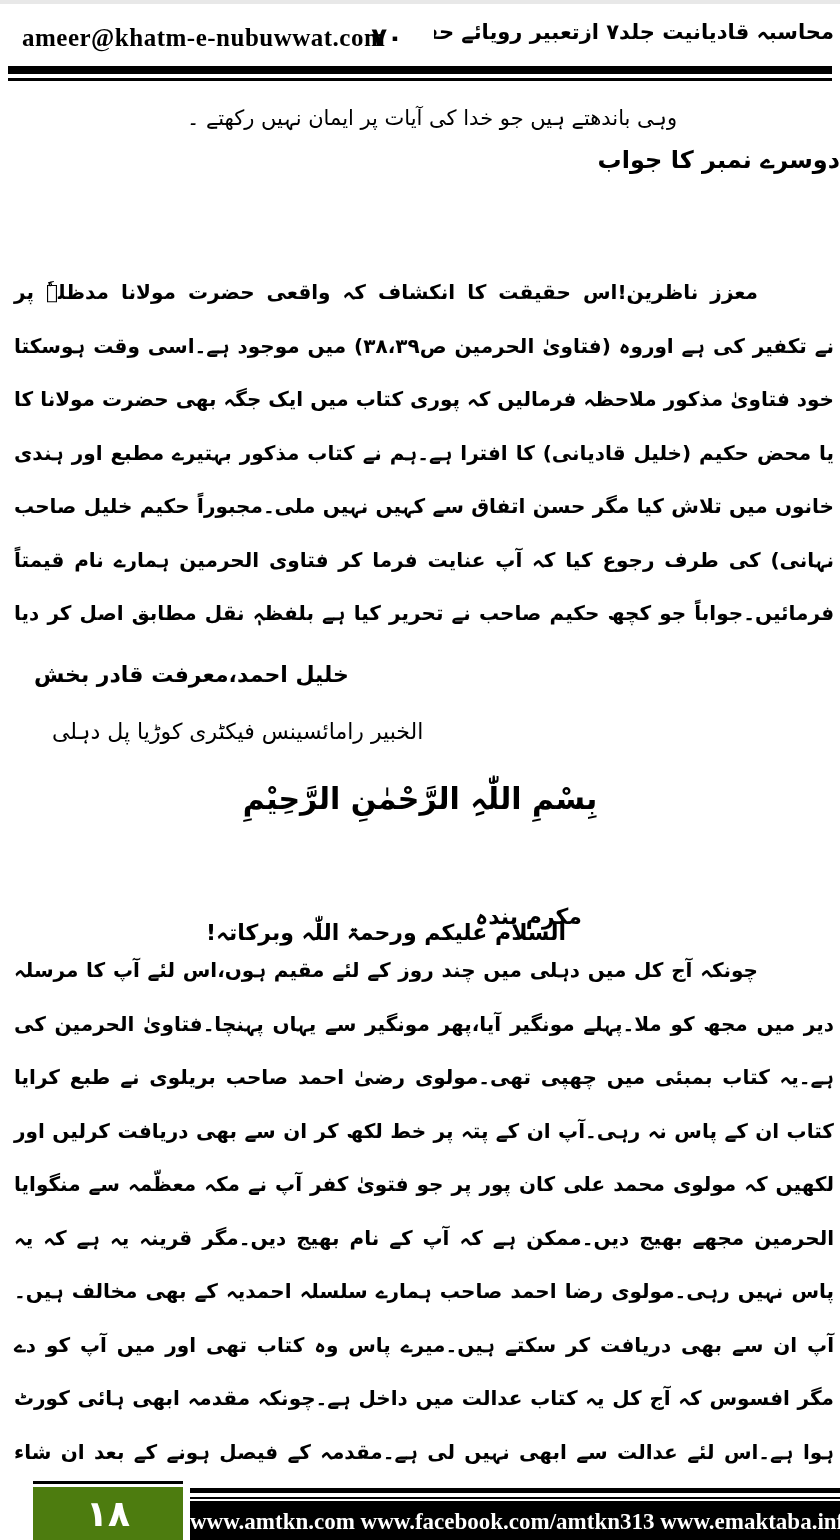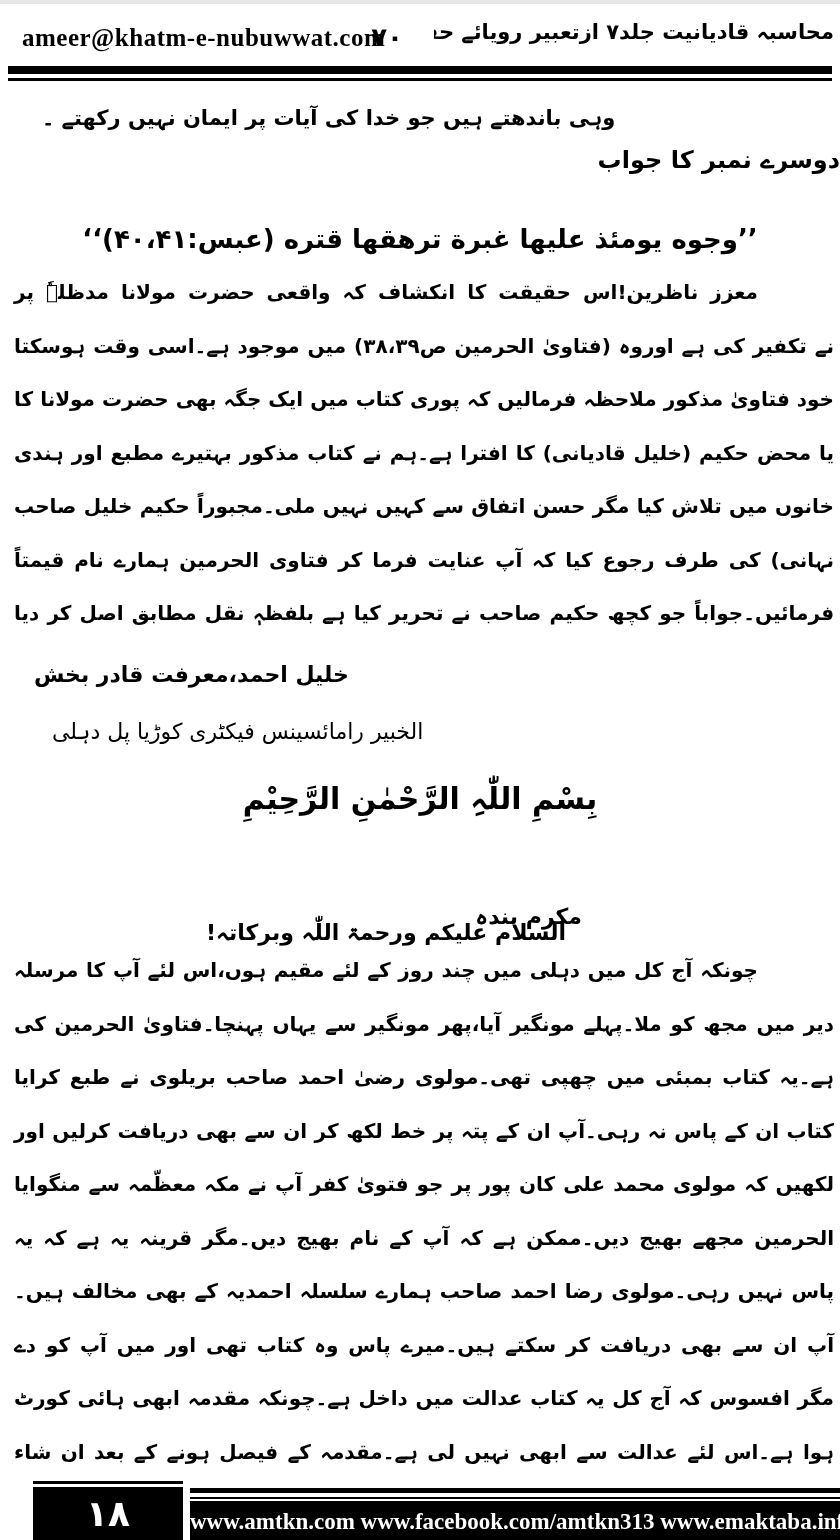--- a/index.html
+++ b/index.html
@@ -22,22 +22,22 @@
     position:absolute;right:6px;top:16px;max-width:400px;
     direction:rtl;white-space:nowrap;overflow:hidden;
     font-weight:bold;font-size:21px;
   }
   .rule-thick{position:absolute;left:8px;right:8px;top:62px;height:8px;background:#000;}
   .rule-thin{position:absolute;left:8px;right:8px;top:74px;height:3px;background:#000;}
   
   .urdu{direction:rtl;}
   .intro-line{
     position:absolute;left:0;right:6px;top:88px;height:53px;line-height:53px;
-    direction:rtl;text-align:left;font-weight:bold;font-size:21px;
-    padding-left:42px;white-space:nowrap;
+    direction:rtl;text-align:center;font-weight:normal;font-size:21px;
+    padding-left:30px;white-space:nowrap;
   }
   .heading{
     position:absolute;left:0;right:0;top:123px;height:66px;line-height:66px;
     text-align:right;direction:rtl;font-weight:bold;font-size:24px;
   }
   .quote{
     position:absolute;left:0;right:0;top:208px;height:54px;line-height:54px;
     text-align:center;direction:rtl;font-weight:bold;font-size:26px;
   }
   .para{position:absolute;left:0;right:0;}
@@ -72,21 +72,21 @@
     position:absolute;right:258px;top:0;height:50px;line-height:50px;
     direction:rtl;font-weight:bold;font-size:22px;white-space:nowrap;
   }
   .salam{
     position:absolute;left:206px;top:16px;height:50px;line-height:50px;
     direction:rtl;font-weight:bold;font-size:22px;white-space:nowrap;
   }
   
   .footnote-rule{position:absolute;left:33px;top:1477px;width:150px;height:3px;background:#000;}
   .pagenum-box{
-    position:absolute;left:33px;top:1483px;width:150px;height:54px;background:#000000;
+    position:absolute;left:33px;top:1483px;width:150px;height:54px;background:#4d7c0f;
     color:#fff;text-align:center;line-height:54px;
     font-weight:bold;font-size:36px;direction:rtl;
   }
   .f-line1{position:absolute;left:190px;right:0;top:1484px;height:5px;background:#000;}
   .f-line2{position:absolute;left:190px;right:0;top:1493px;height:2px;background:#000;}
   .f-bar{
     position:absolute;left:190px;right:0;top:1497px;height:41px;background:#000;
     color:#fff;text-align:center;line-height:41px;
     font-family:"Liberation Serif",serif;font-weight:bold;font-size:23px;
     white-space:nowrap;overflow:hidden;
@@ -98,21 +98,20 @@
 <div class="page">
 
   <div class="hdr-email">ameer@khatm-e-nubuwwat.com</div>
   <div class="hdr-folio urdu">۷۰</div>
   <div class="hdr-title">محاسبہ قادیانیت جلد۷ ازتعبیر رویائے حقانی ہفوات قادیانی</div>
   <div class="rule-thick"></div>
   <div class="rule-thin"></div>
 
   <div class="intro-line">وہی باندھتے ہیں جو خدا کی آیات پر ایمان نہیں رکھتے ۔</div>
   <div class="heading">دوسرے نمبر کا جواب</div>
-  <div class="quote">’’وجوه یومئذ علیها غبرة ترهقها قتره (عبس:۴۰،۴۱)‘‘</div>
 
   <div class="para para1">
       <div class="urdu-line first-line">معزز ناظرین!اس حقیقت کا انکشاف کہ واقعی حضرت مولانا مدظلہٗ پر علماء مکہ معظّمہ</div>
       <div class="urdu-line">نے تکفیر کی ہے اوروہ (فتاویٰ الحرمین ص۳۸،۳۹) میں موجود ہے۔اسی وقت ہوسکتا ہے کہ آپ</div>
       <div class="urdu-line">خود فتاویٰ مذکور ملاحظہ فرمالیں کہ پوری کتاب میں ایک جگہ بھی حضرت مولانا کا اسم گرامی ہے</div>
       <div class="urdu-line">یا محض حکیم (خلیل قادیانی) کا افترا ہے۔ہم نے کتاب مذکور بہتیرے مطبع اور ہندی مصر کتب</div>
       <div class="urdu-line">خانوں میں تلاش کیا مگر حسن اتفاق سے کہیں نہیں ملی۔مجبوراً حکیم خلیل صاحب (مصنف اسرار</div>
       <div class="urdu-line">نہانی) کی طرف رجوع کیا کہ آپ عنایت فرما کر فتاوی الحرمین ہمارے نام قیمتاً ارسال</div>
       <div class="urdu-line">فرمائیں۔جواباً جو کچھ حکیم صاحب نے تحریر کیا ہے بلفظہٖ نقل مطابق اصل کر دیا جاتا ہے۔</div>
     </div>

